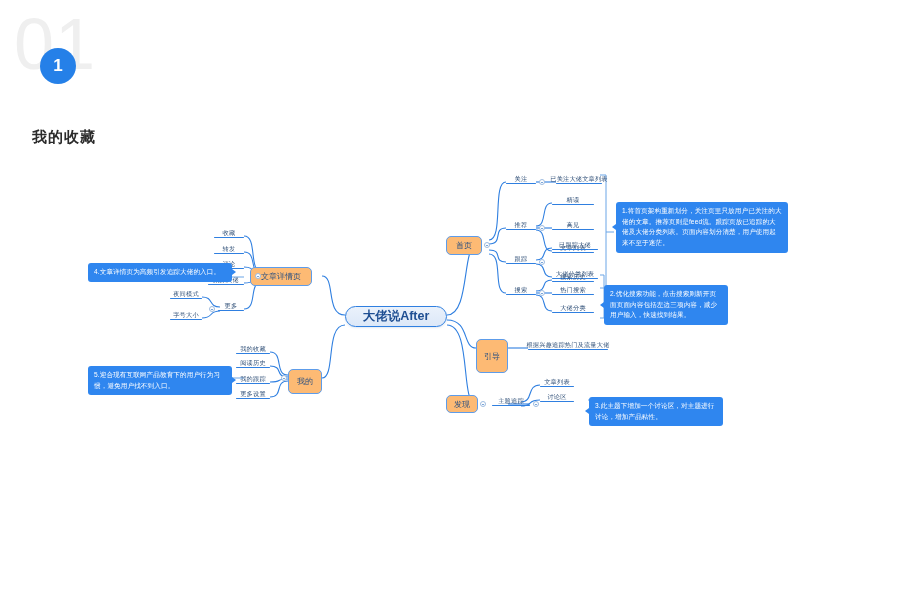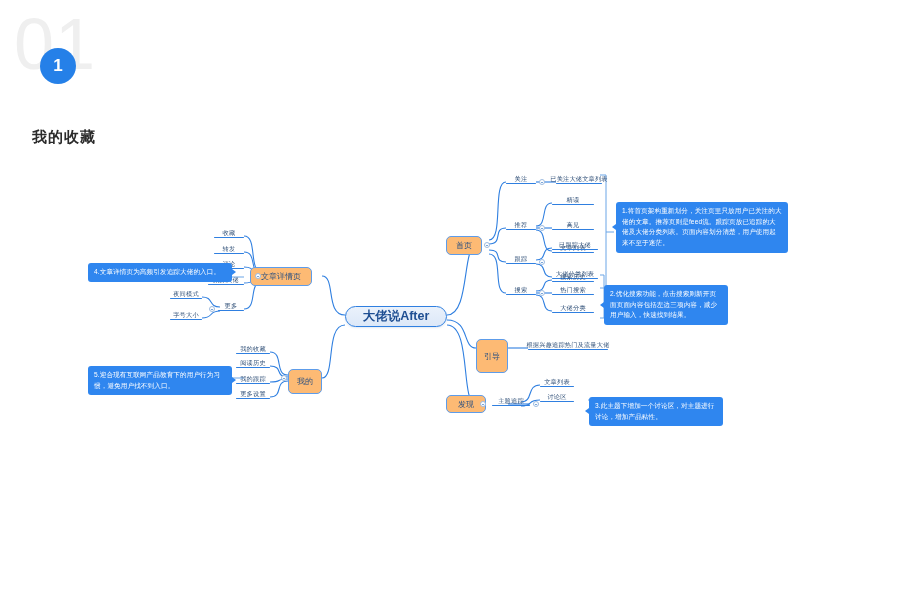--- a/index.html
+++ b/index.html
@@ -189,21 +189,21 @@
 
   <div class="node n-box" style="left:446px; top:236px; width:36px; height:19px;">
     <span>首页</span>
   </div>
   <div class="knob" style="left:484px; top:242px;"></div>
 
   <div class="node n-box" style="left:476px; top:339px; width:32px; height:34px;font-family:Liberation Mono, monospace;">
     <span>引导</span>
   </div>
 
-  <div class="node n-box" style="left:446px; top:395px; width:40px; height:18px;">
+  <div class="node n-box" style="left:446px; top:395px; width:32px; height:18px;">
     <span>发现</span>
   </div>
   <div class="knob" style="left:480px; top:401px;"></div>
 
   <div class="node n-box" style="left:250px; top:267px; width:62px; height:19px;">
     <span>文章详情页</span>
   </div>
   <div class="knob" style="left:255px; top:273px;"></div>
 
   <div class="node n-box" style="left:288px; top:369px; width:34px; height:25px;">

